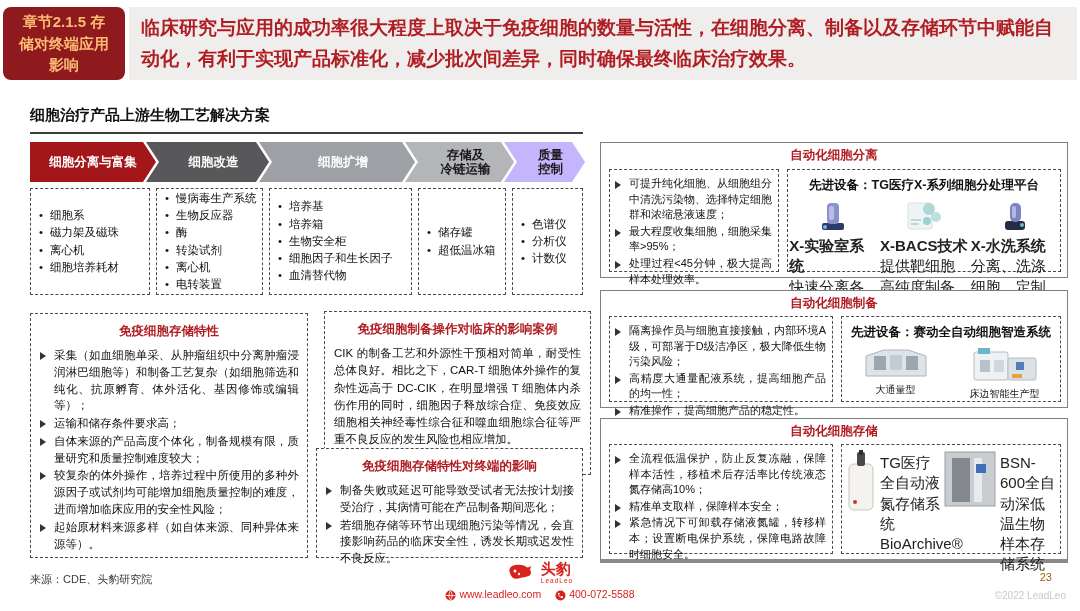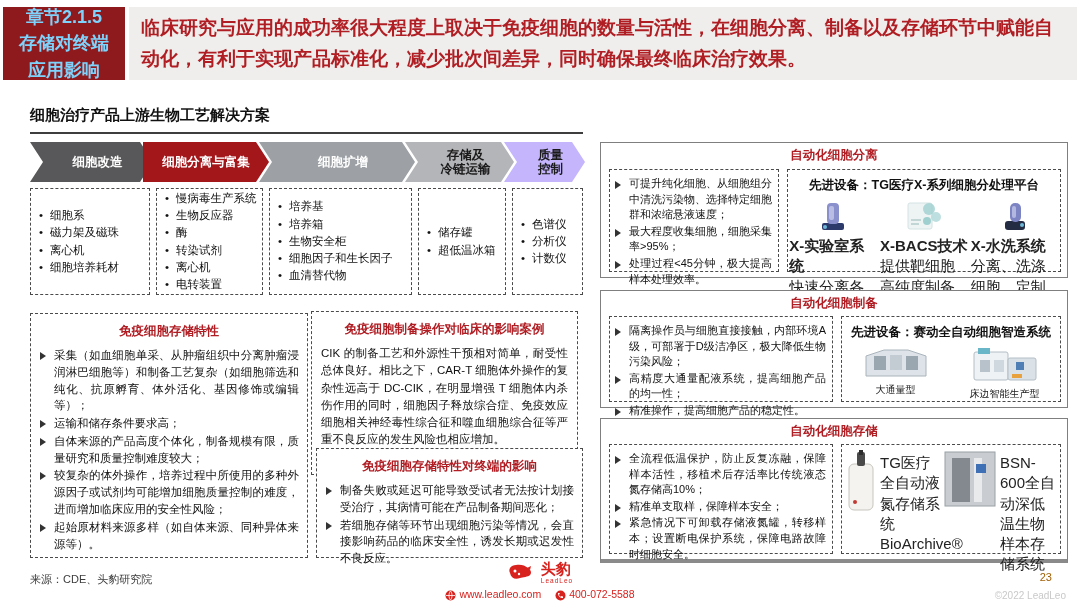--- a/index.html
+++ b/index.html
@@ -1,22 +1,22 @@
 <!DOCTYPE html>
 <html><head>
 <meta charset="utf-8">
 <style>
   * { margin:0; padding:0; box-sizing:border-box; }
   body { font-family:"Liberation Sans","DejaVu Sans",sans-serif; background:#fff; }
   .page { position:relative; width:1080px; height:611px; background:#ffffff; overflow:hidden; }
 
   
   .chapter-box { position:absolute; left:3px; top:7px; width:122px; height:73px;
-    background:#8E1A1D; color:#7dd3fc; font-weight:bold; font-size:18px; line-height:1.45;
-    display:flex; align-items:center; justify-content:center; text-align:center; padding:2px 14px; }
+    background:#8E1A1D; color:#fdba74; font-weight:bold; font-size:15px; line-height:1.45;
+    display:flex; align-items:center; justify-content:center; text-align:center; padding:2px 14px;border-radius:8px; }
   .banner { position:absolute; left:129px; top:7px; width:948px; height:73px;
     background:#EFEEEC; color:#B01E24; font-weight:bold; font-size:19px; line-height:1.6;
     display:flex; align-items:center; padding:4px 12px; }
 
   
   .sec-title { position:absolute; top:106px; font-size:15px; font-weight:bold; color:#111;
     padding-bottom:7px; border-bottom:2px solid #3d3d3d; }
   .sec-title.left { left:30px; width:553px; }
   .sec-title.right { left:600px; width:468px; }
 
@@ -73,22 +73,22 @@
   <div class="chapter-box">
     <span>章节2.1.5 存储对终端应用影响</span>
   </div>
   <div class="banner">
     <span>临床研究与应用的成功率很大程度上取决于免疫细胞的数量与活性，在细胞分离、制备以及存储环节中赋能自动化，有利于实现产品标准化，减少批次间差异，同时确保最终临床治疗效果。</span>
   </div>
 
   <div class="sec-title left">细胞治疗产品上游生物工艺解决方案</div>
 
   <div class="flow">
+    <div class="chev first" style="width: 126px; background: rgb(163, 22, 26); color: rgb(255, 255, 255);"><span>细胞分离与富集</span></div>
     <div class="chev" style="width: 123px; background: rgb(88, 88, 90); color: rgb(255, 255, 255);"><span>细胞改造</span></div>
-    <div class="chev first" style="width: 126px; background: rgb(163, 22, 26); color: rgb(255, 255, 255);"><span>细胞分离与富集</span></div>
     <div class="chev" style="width: 156px; background: rgb(157, 160, 164); color: rgb(255, 255, 255);"><span>细胞扩增</span></div>
     <div class="chev" style="width: 109px; background: rgb(180, 181, 185); color: rgb(26, 26, 26);"><span>存储及
 冷链运输</span></div>
     <div class="chev" style="width: 81px; background: #c4b5fd; color: rgb(26, 26, 26);"><span>质量
 控制</span></div>
   </div>
 
   <ul class="dash supply" style="left:30px;width:120px">
     <li class="supply-li">细胞系</li>
     <li>磁力架及磁珠</li>
@@ -124,21 +124,21 @@
     <div class="box-title">免疫细胞存储特性</div>
     <ul style="padding:0 8px">
       <li class="arrow-li">采集（如血细胞单采、从肿瘤组织中分离肿瘤浸润淋巴细胞等）和制备工艺复杂（如细胞筛选和纯化、抗原孵育、体外活化、基因修饰或编辑等）；</li>
       <li class="arrow-li">运输和储存条件要求高；</li>
       <li class="arrow-li">自体来源的产品高度个体化，制备规模有限，质量研究和质量控制难度较大；</li>
       <li class="arrow-li">较复杂的体外操作，培养过程中所使用的多种外源因子或试剂均可能增加细胞质量控制的难度，进而增加临床应用的安全性风险；</li>
       <li class="arrow-li">起始原材料来源多样（如自体来源、同种异体来源等）。</li>
     </ul>
   </div>
 
-  <div class="dash" style="left:311px;top:311px;width:267px;height:164px">
+  <div class="dash" style="left:324px;top:311px;width:267px;height:164px">
     <div class="box-title">免疫细胞制备操作对临床的影响案例</div>
     <div class="para">CIK 的制备工艺和外源性干预相对简单，耐受性总体良好。相比之下，CAR-T 细胞体外操作的复杂性远高于 DC-CIK，在明显增强 T 细胞体内杀伤作用的同时，细胞因子释放综合症、免疫效应细胞相关神经毒性综合征和噬血细胞综合征等严重不良反应的发生风险也相应增加。</div>
   </div>
 
   <div class="dash" style="left:316px;top:448px;width:267px;height:110px">
     <div class="box-title">免疫细胞存储特性对终端的影响</div>
     <ul style="padding:0 8px">
       <li class="arrow-li">制备失败或延迟可能导致受试者无法按计划接受治疗，其病情可能在产品制备期间恶化；</li>
       <li class="arrow-li">若细胞存储等环节出现细胞污染等情况，会直接影响药品的临床安全性，诱发长期或迟发性不良反应。</li>
     </ul>

